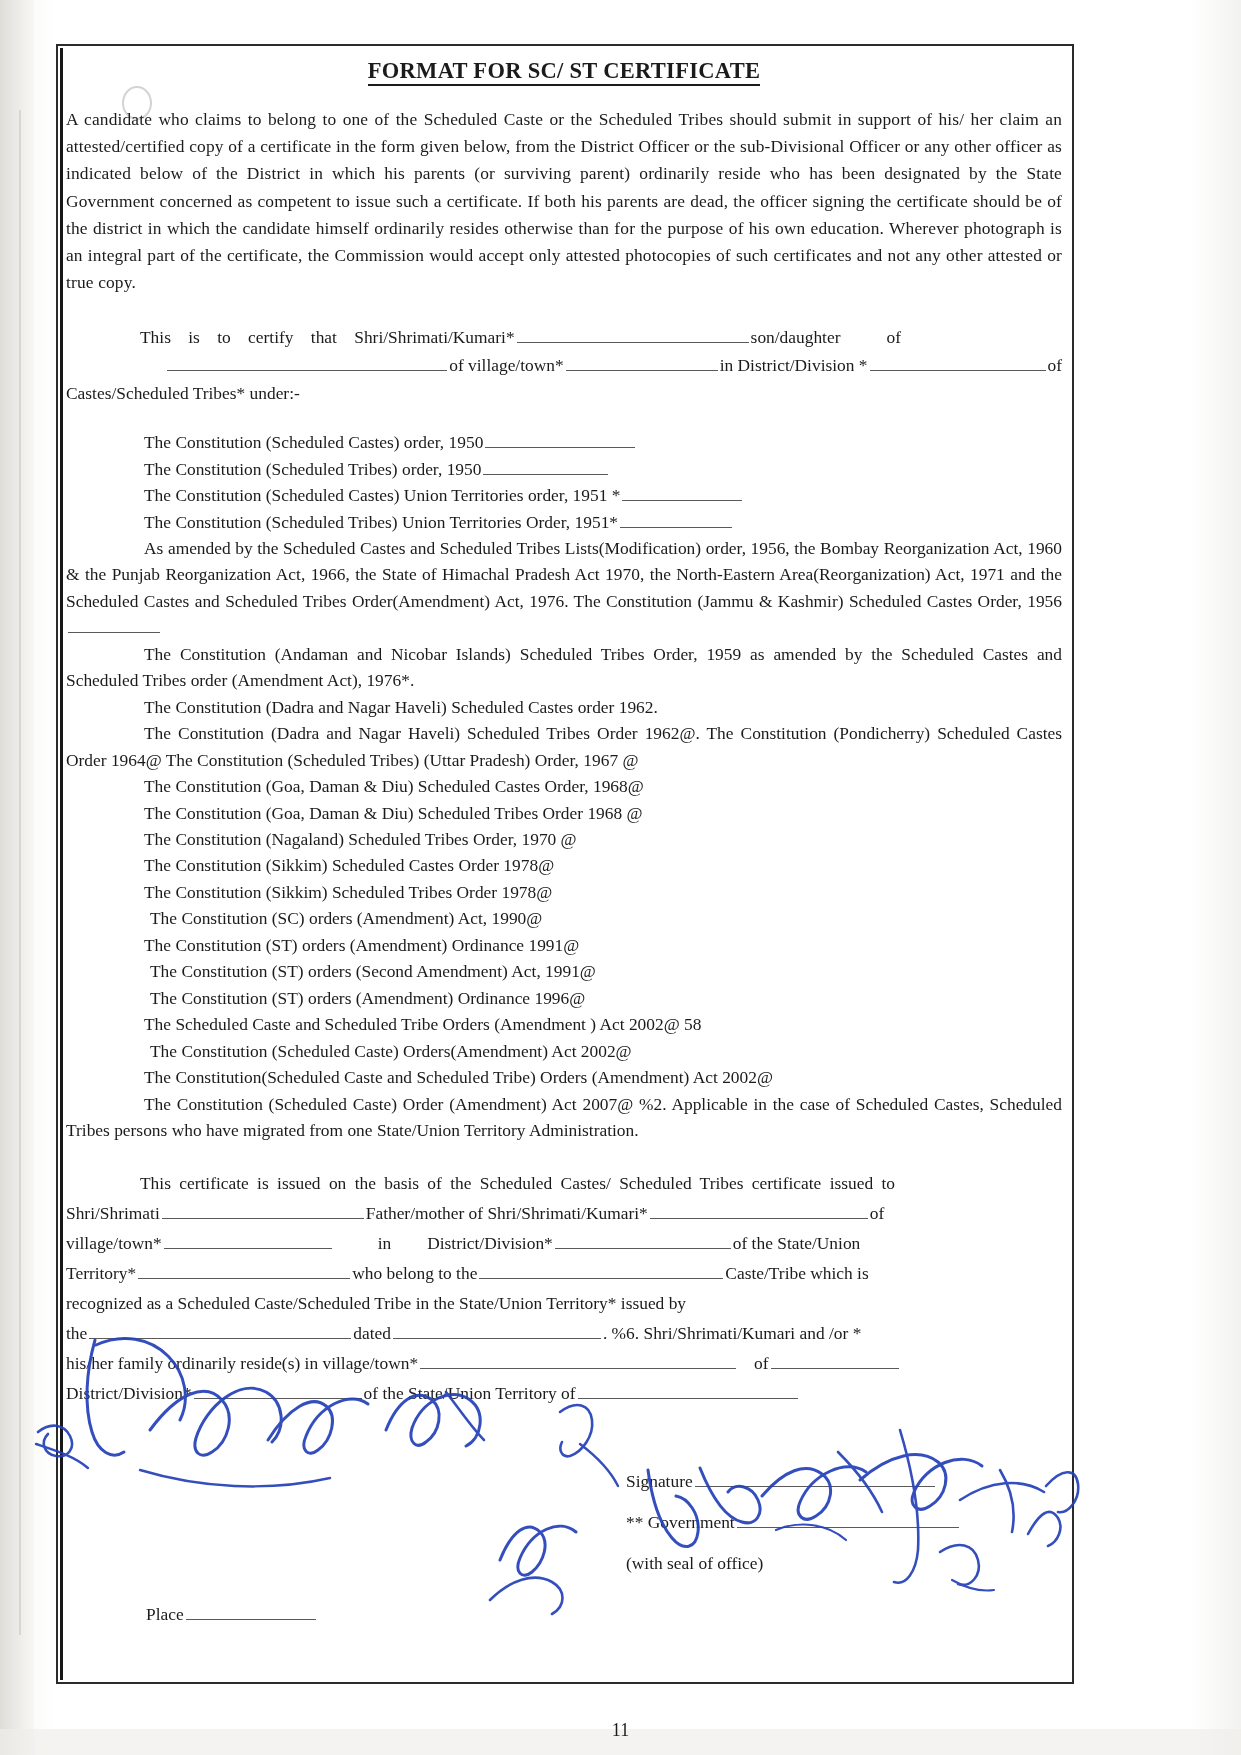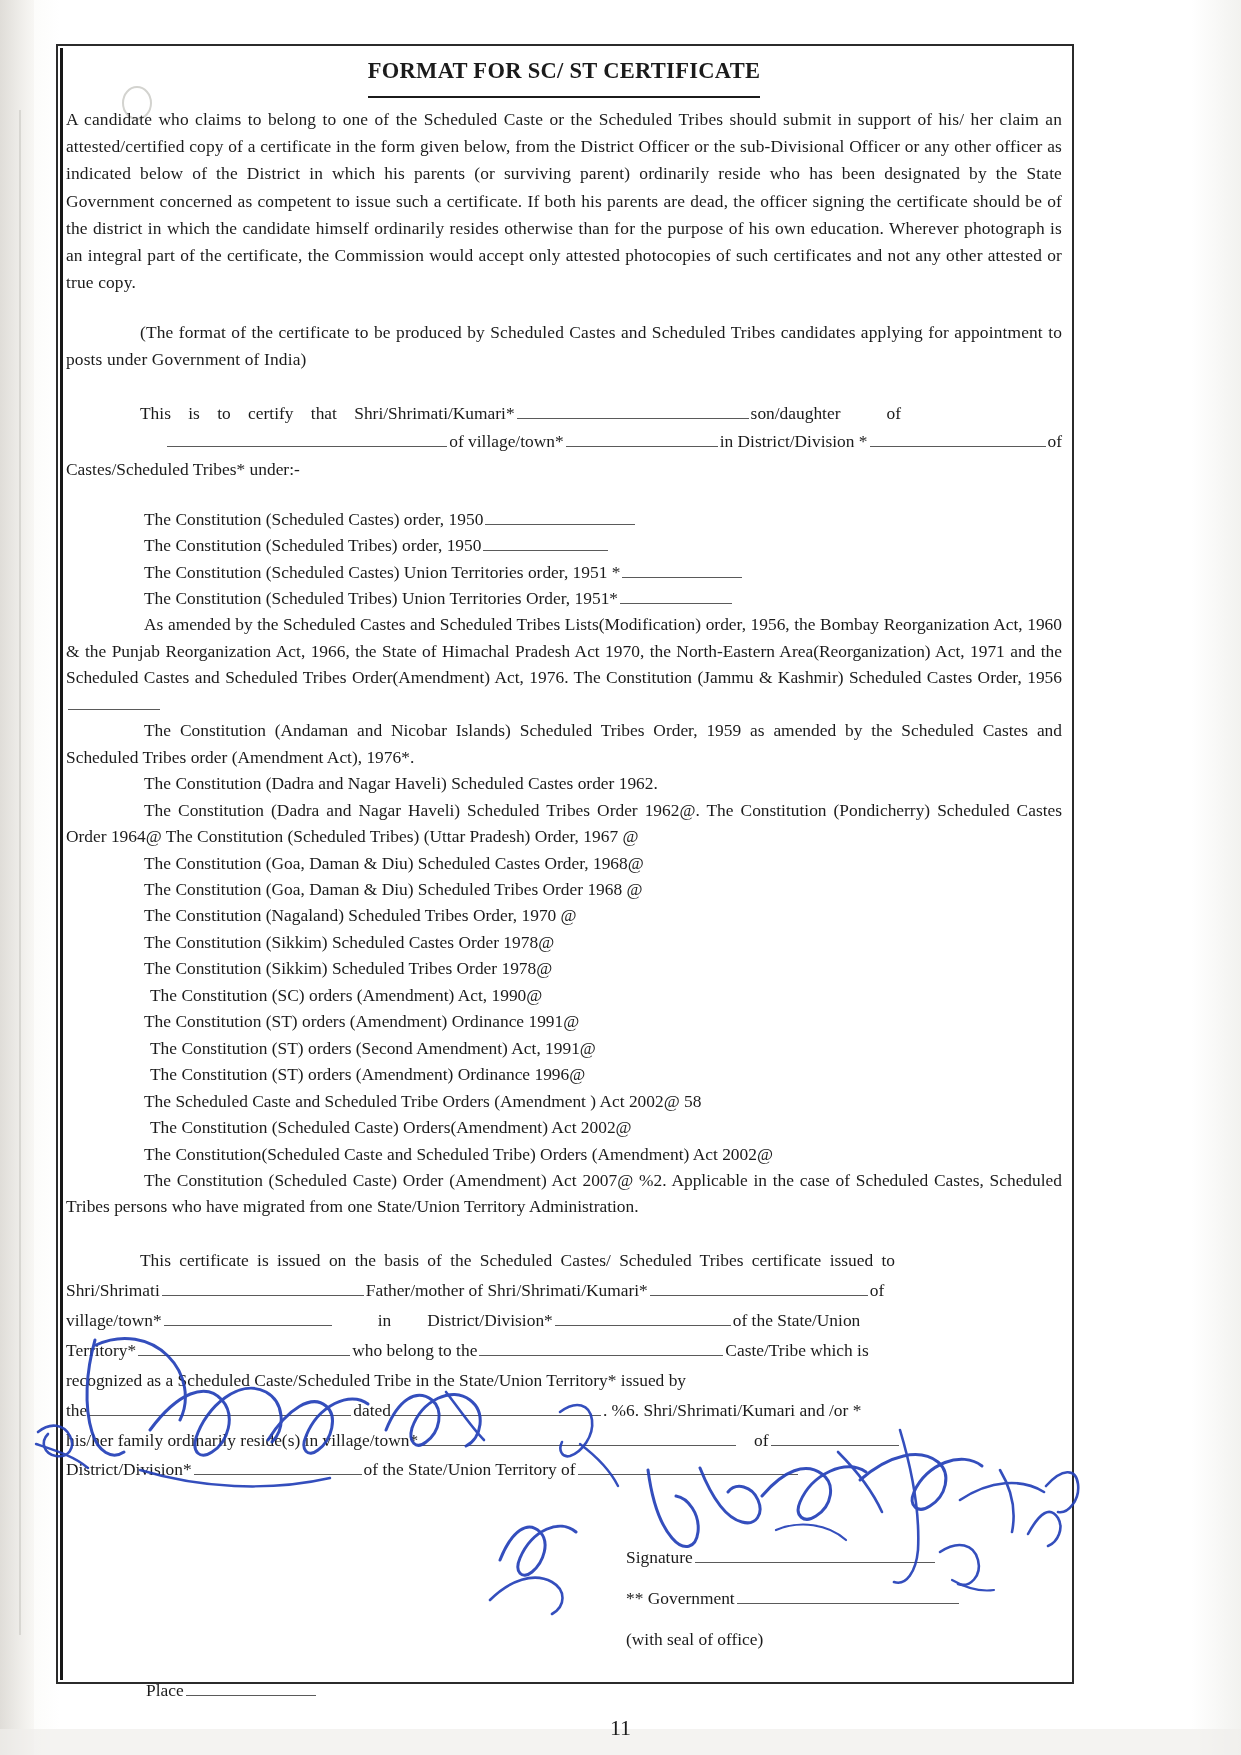--- a/index.html
+++ b/index.html
@@ -77,21 +77,21 @@
   h1.doc-title {
     font-size: 22.5px;
     font-weight: bold;
     text-align: center;
     letter-spacing: .3px;
     margin: 8px 0 0 0;
     font-family: "Liberation Serif", "DejaVu Serif", serif;
   }
   h1.doc-title span.u {
     border-bottom: 2.5px solid #1b1b1b;
-    padding-bottom: 13px;
+    padding-bottom: 1px;
   }
 
   p.para {
     font-size: 17.4px;
     line-height: 1.565;
     text-align: justify;
     text-justify: inter-word;
     margin: 22px 0 0 0;
     letter-spacing: .15px;
   }
@@ -170,21 +170,21 @@
     left: 80px;
     top: 150px;
     font-size: 17.4px;
     line-height: 2.5;
   }
   .page-num {
     position: absolute;
     left: 0; right: 0;
     bottom: 14px;
     text-align: center;
-    font-size: 22px;
+    font-size: 18px;
   }
 
   
   .ink {
     position: absolute;
     left: 0; top: 0;
     width: 1241px;
     height: 1755px;
     pointer-events: none;
   }
@@ -218,21 +218,20 @@
   <div class="candidate-blob"></div>
 
   <div class="content">
 
     <h1 class="doc-title">
       <span class="u">FORMAT FOR SC/ ST CERTIFICATE</span>
     </h1>
 
     <p class="para">A candidate who claims to belong to one of the Scheduled Caste or the Scheduled Tribes should submit in support of his/ her claim an attested/certified copy of a certificate in the form given below, from the District Officer or the sub-Divisional Officer or any other officer as indicated below of the District in which his parents (or surviving parent) ordinarily reside who has been designated by the State Government concerned as competent to issue such a certificate. If both his parents are dead, the officer signing the certificate should be of the district in which the candidate himself ordinarily resides otherwise than for the purpose of his own education. Wherever photograph is an integral part of the certificate, the Commission would accept only attested photocopies of such certificates and not any other attested or true copy.</p>
 
-    <p class="para indent">(The format of the certificate to be produced by Scheduled Castes and Scheduled Tribes candidates applying for appointment to posts under Government of India)</p>
 
     <div class="certify">
       <span class="l1">
         <span>This   is   to   certify   that   Shri/Shrimati/Kumari*</span><span class="fill" style="width:232px"></span><span>son/daughter</span><span style="display:inline-block;width:46px"></span><span>of</span>
       </span>
       <span class="l2">
         <span class="fill" style="width:280px"></span><span>of village/town*</span><span class="fill" style="width:152px"></span><span>in District/Division *</span><span class="fill" style="width:176px"></span><span>of</span>
       </span>
       <span class="l4">Castes/Scheduled Tribes* under:-</span>
     </div>

